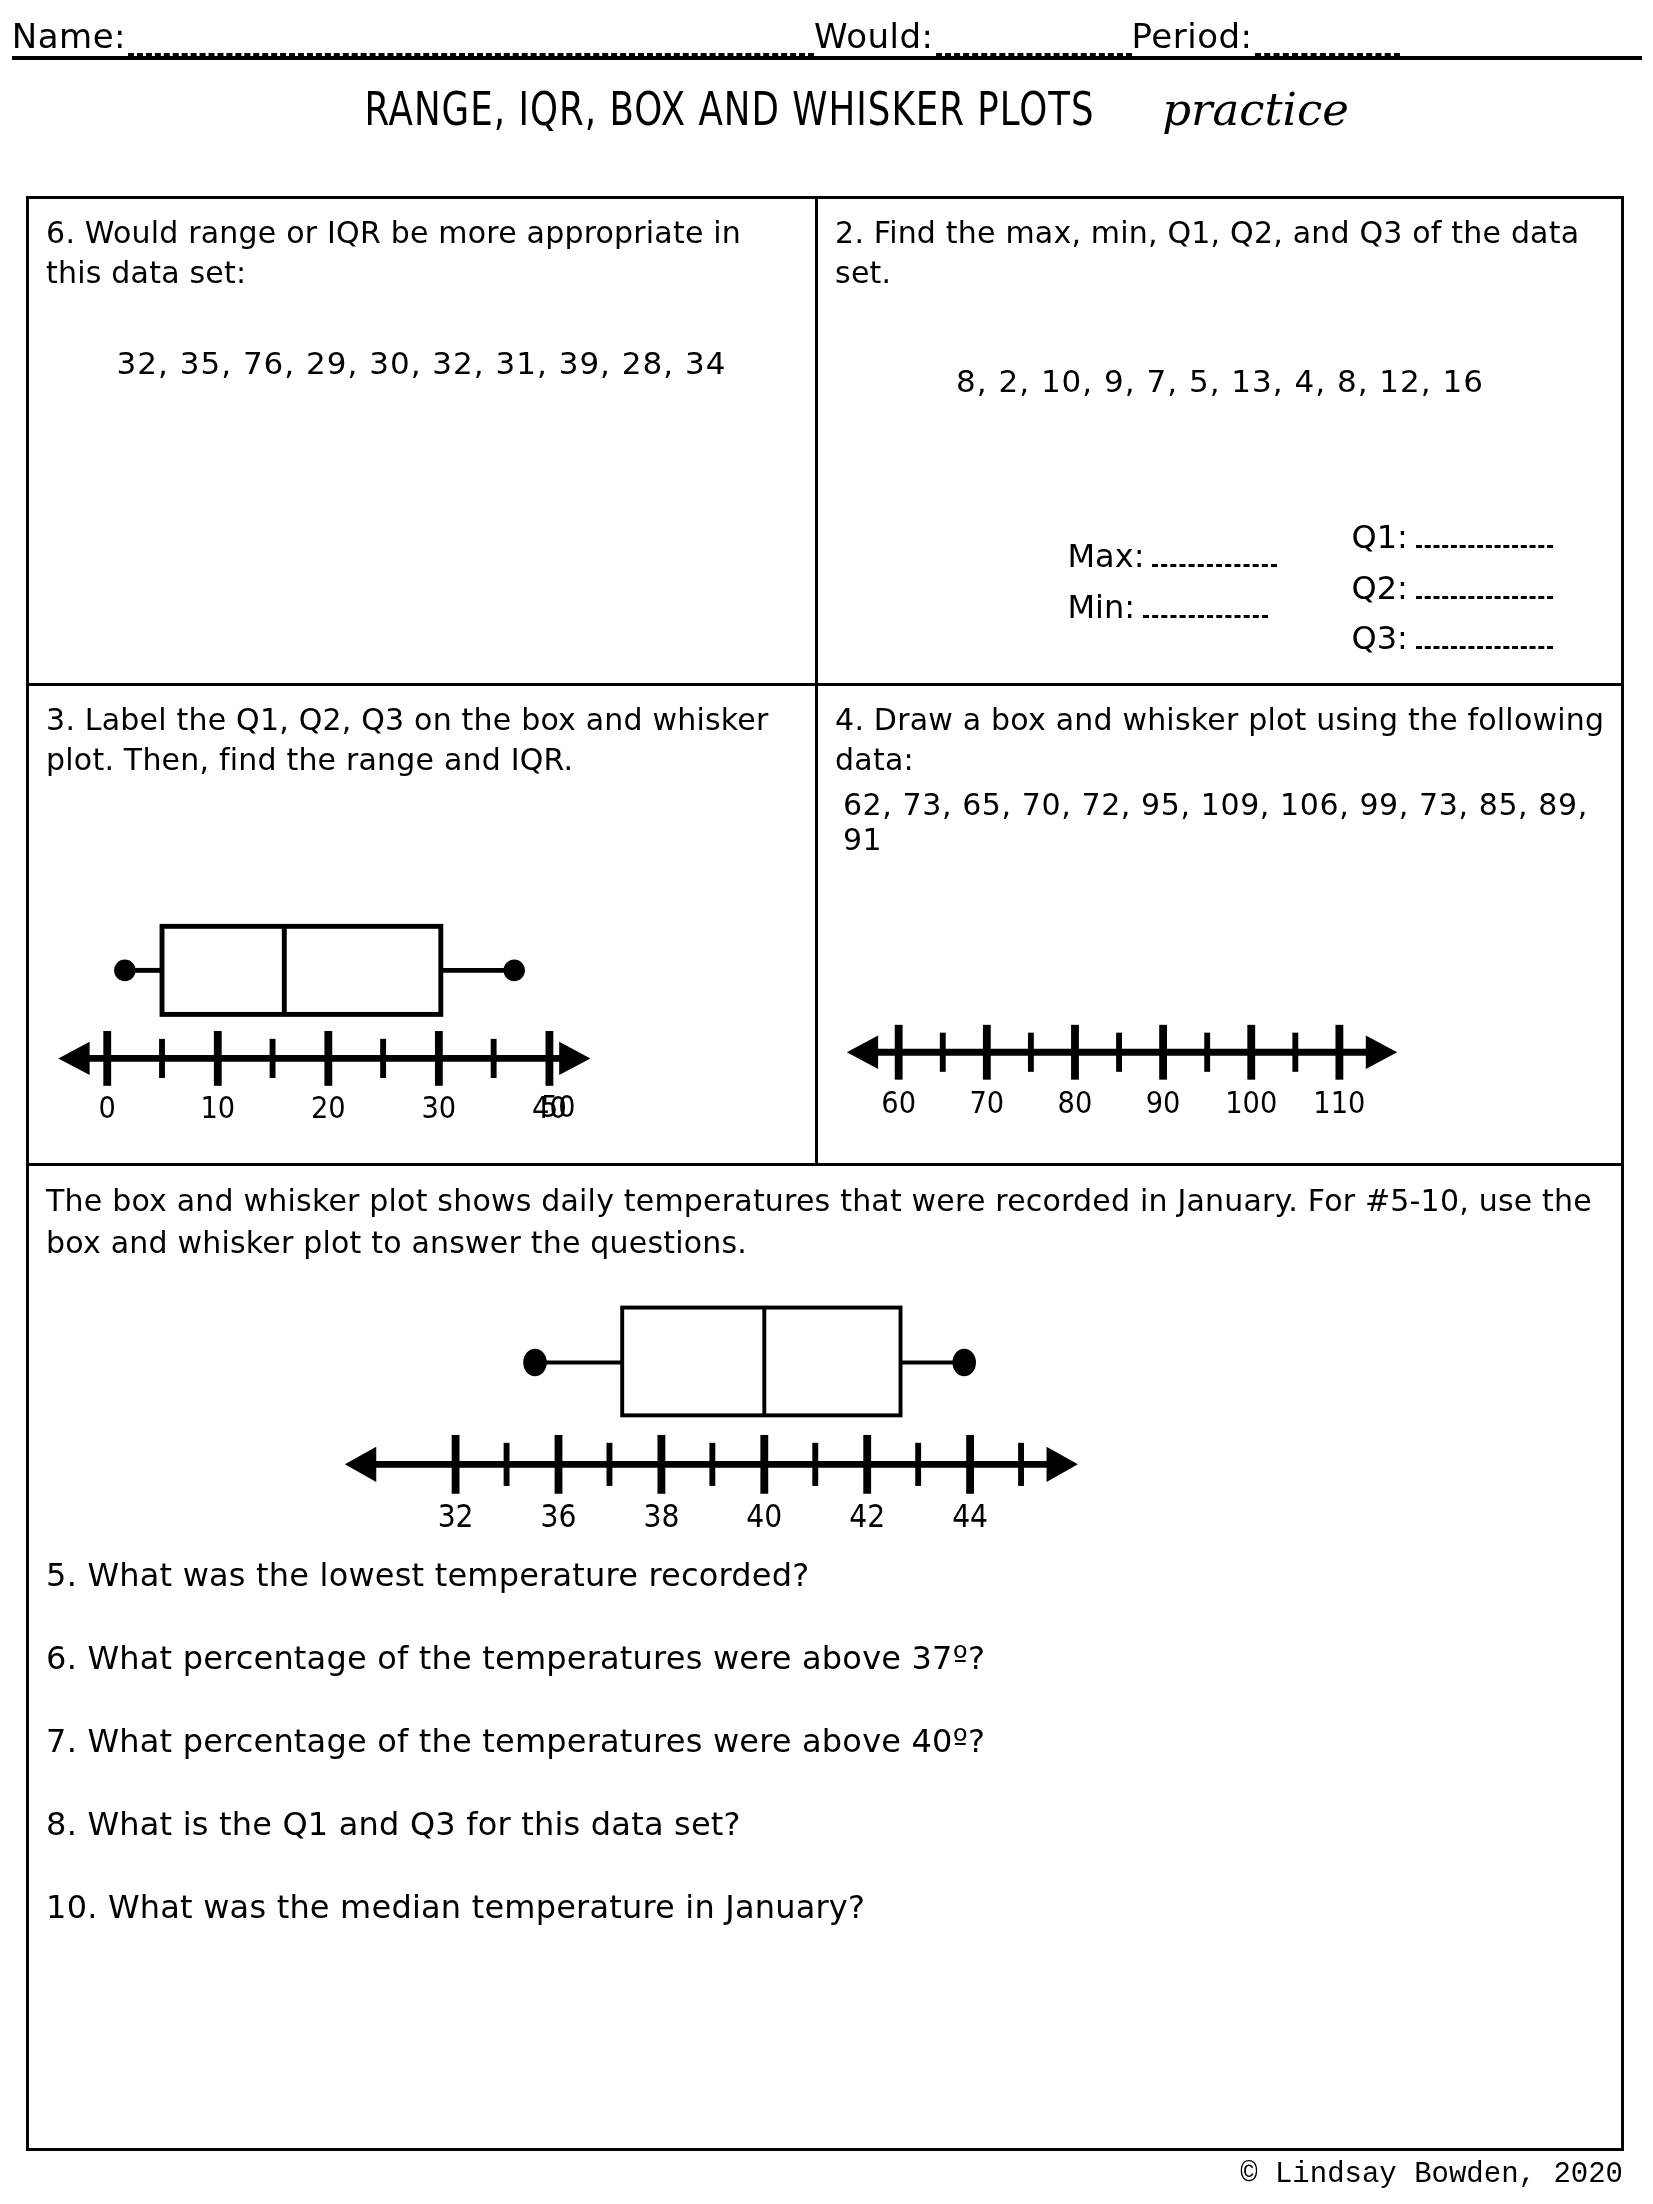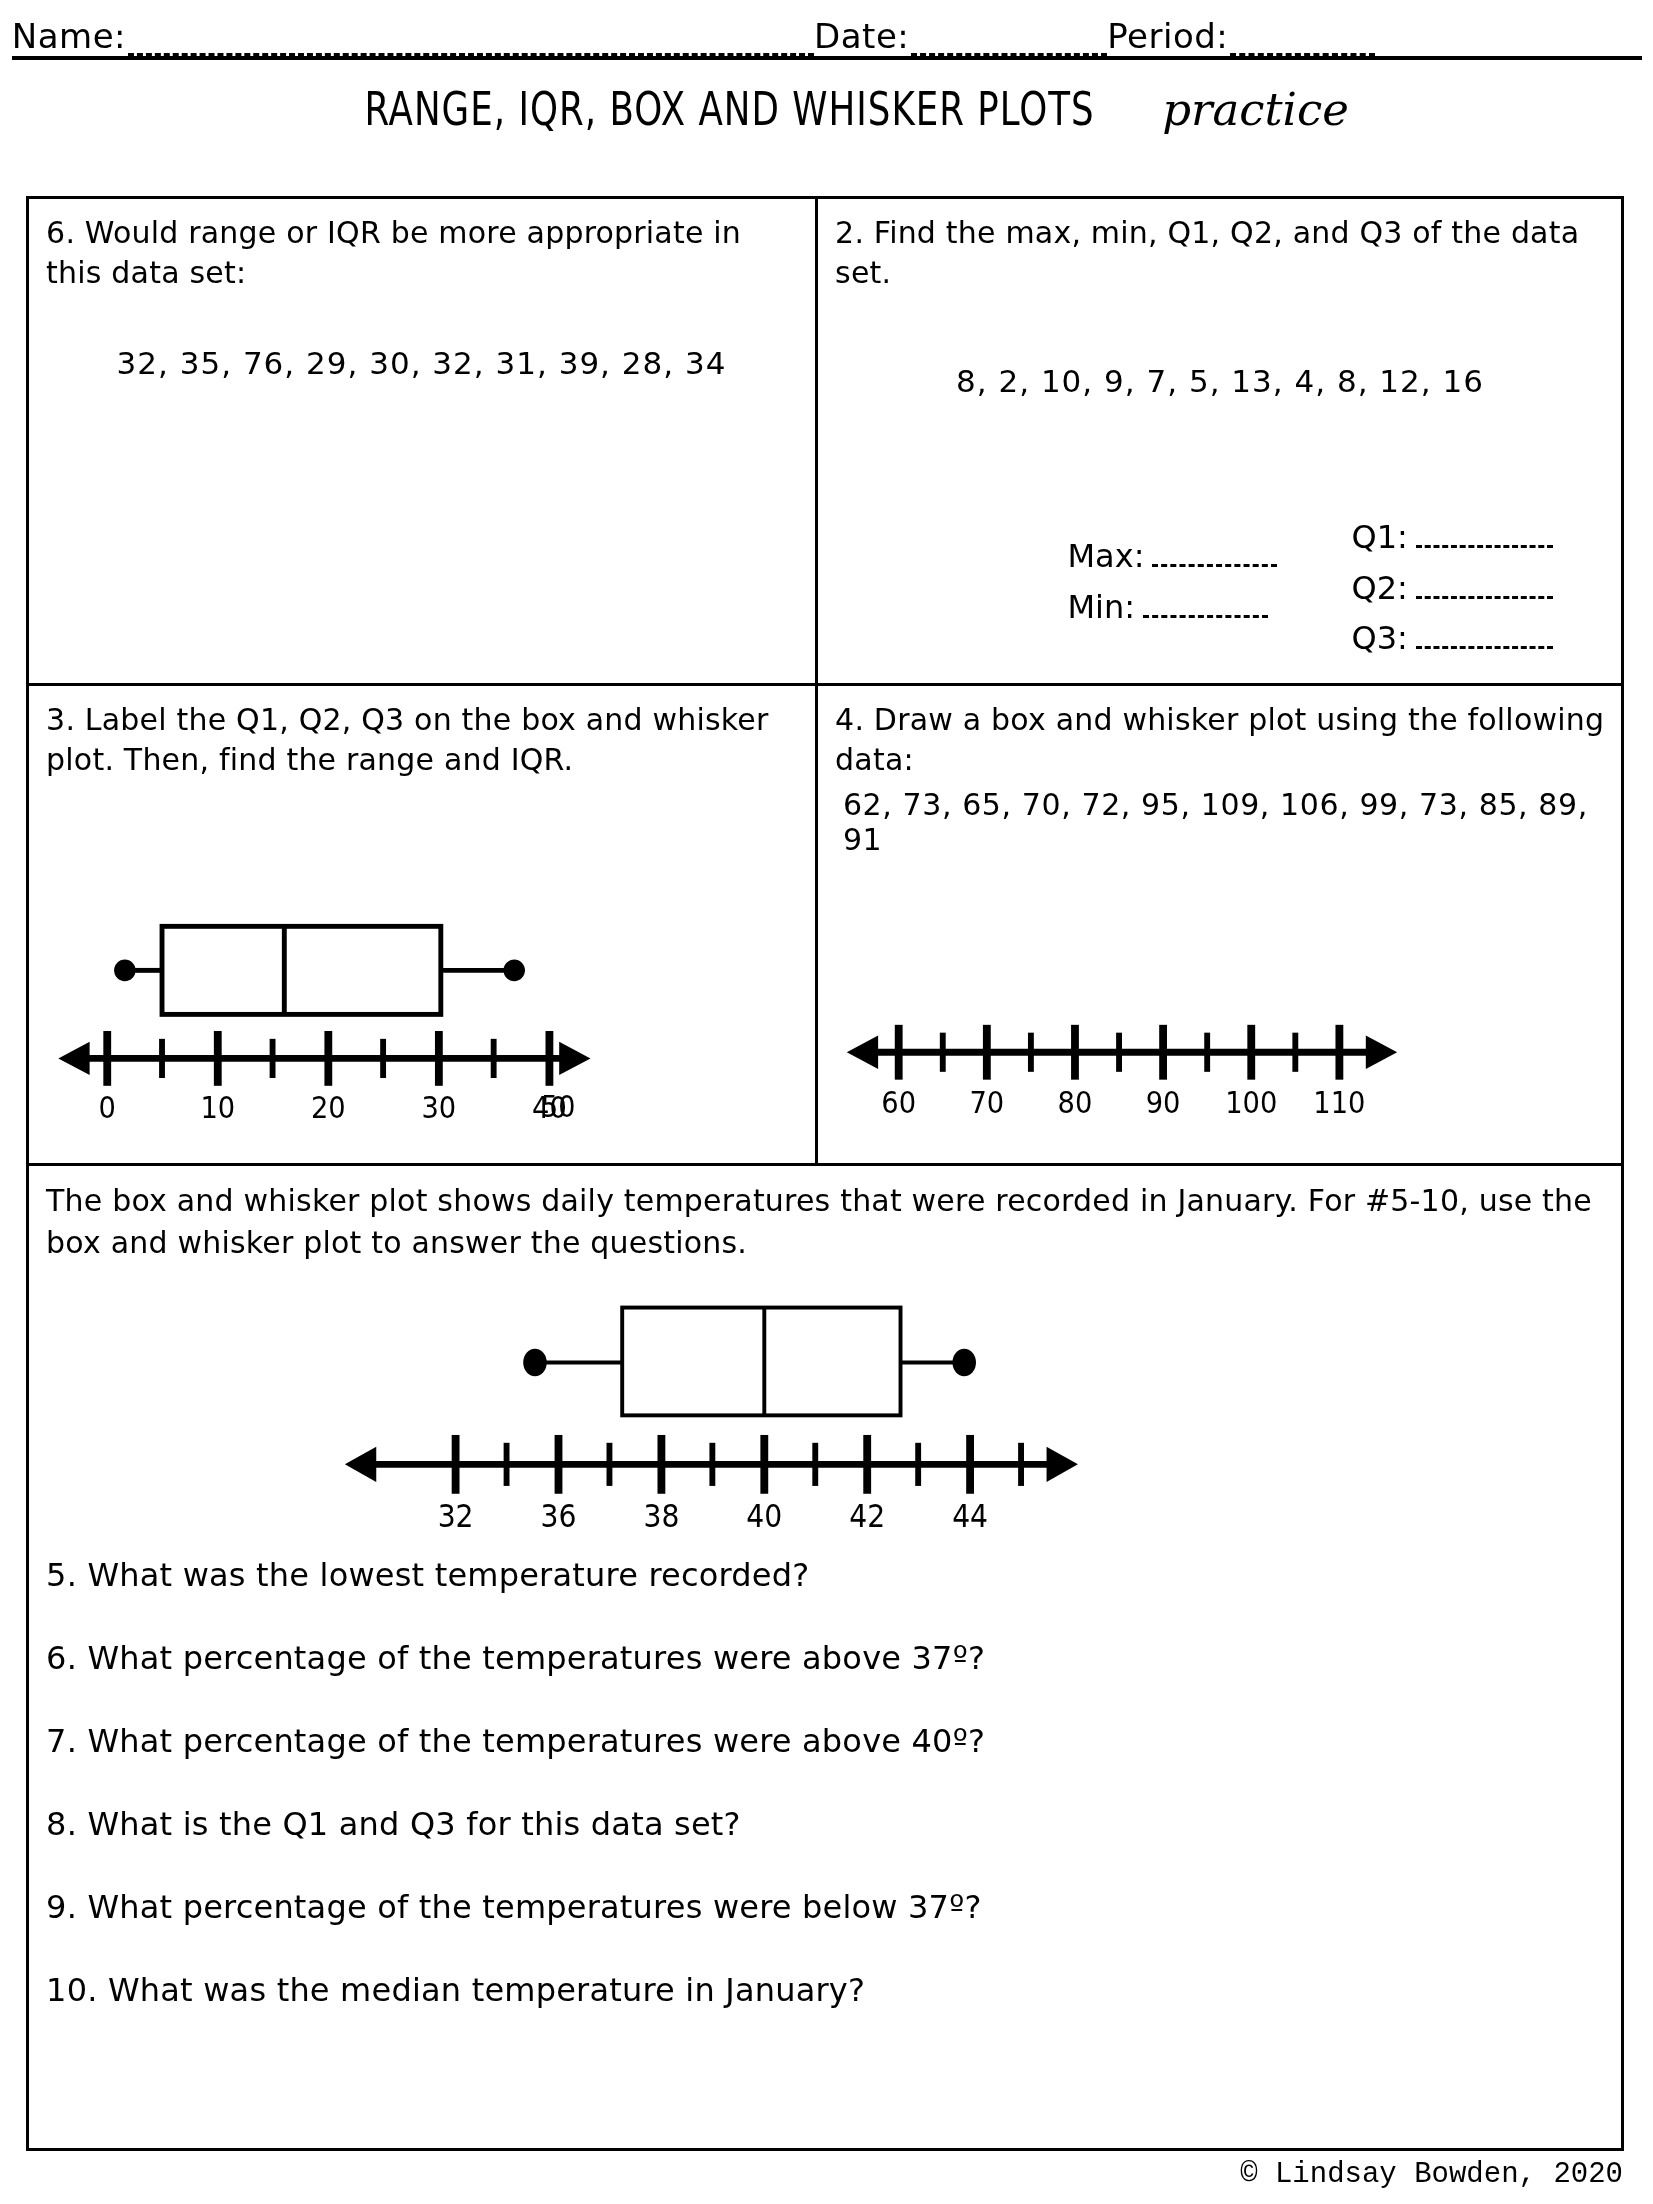--- a/index.html
+++ b/index.html
@@ -152,21 +152,21 @@
   }
 </style>
 </head>
 <body>
 
 <div class="page">
 
   <div class="namebar">
     <span class="nb-label">Name:</span>
     <span class="nb-rule r-name"></span>
-    <span class="nb-label">Date:</span>
+    <span class="nb-label">Would:</span>
     <span class="nb-rule r-date"></span>
     <span class="nb-label">Period:</span>
     <span class="nb-rule r-per"></span>
   </div>
 
   <div class="title-row">
     <span class="title-main">RANGE, IQR, BOX AND WHISKER PLOTS</span><span class="title-script">practice</span>
   </div>
 
   <div class="grid">
@@ -327,21 +327,20 @@
             <text x="660" y="246">44</text>
           </g>
         </svg>
       </div>
 
       <div class="qlist">
         <div class="qitem">5. What was the lowest temperature recorded?</div>
         <div class="qitem">6. What percentage of the temperatures were above 37º?</div>
         <div class="qitem">7. What percentage of the temperatures were above 40º?</div>
         <div class="qitem">8. What is the Q1 and Q3 for this data set?</div>
-        <div class="qitem">9. What percentage of the temperatures were below 37º?</div>
         <div class="qitem">10. What was the median temperature in January?</div>
       </div>
     </div>
 
   </div>
 
   <div class="footer">© Lindsay Bowden, 2020</div>
 
 </div>
 

